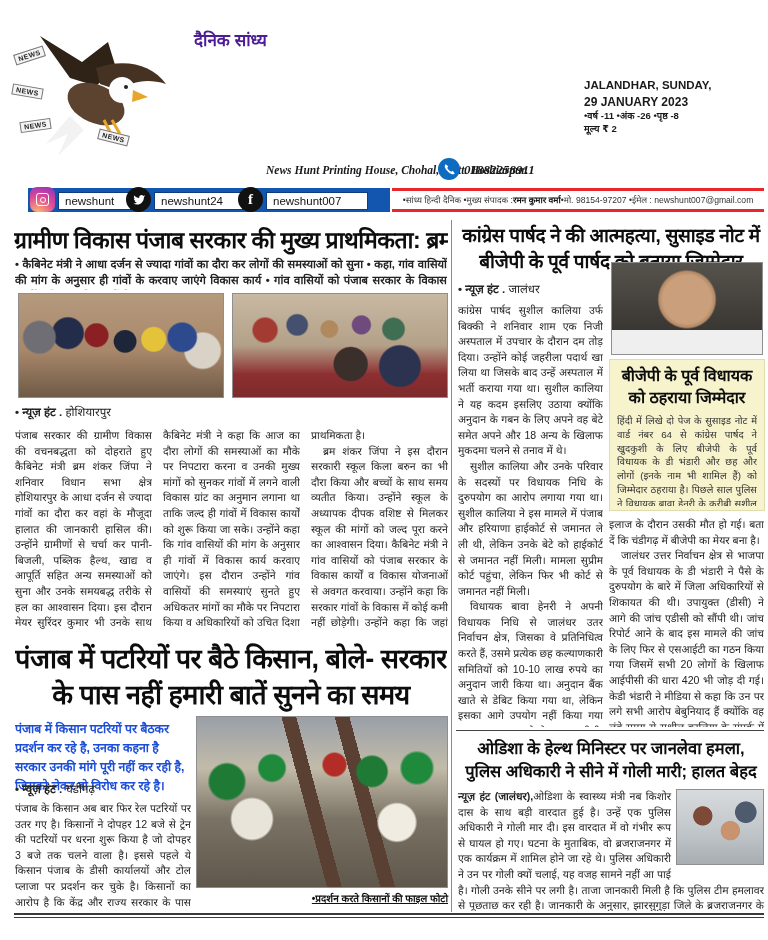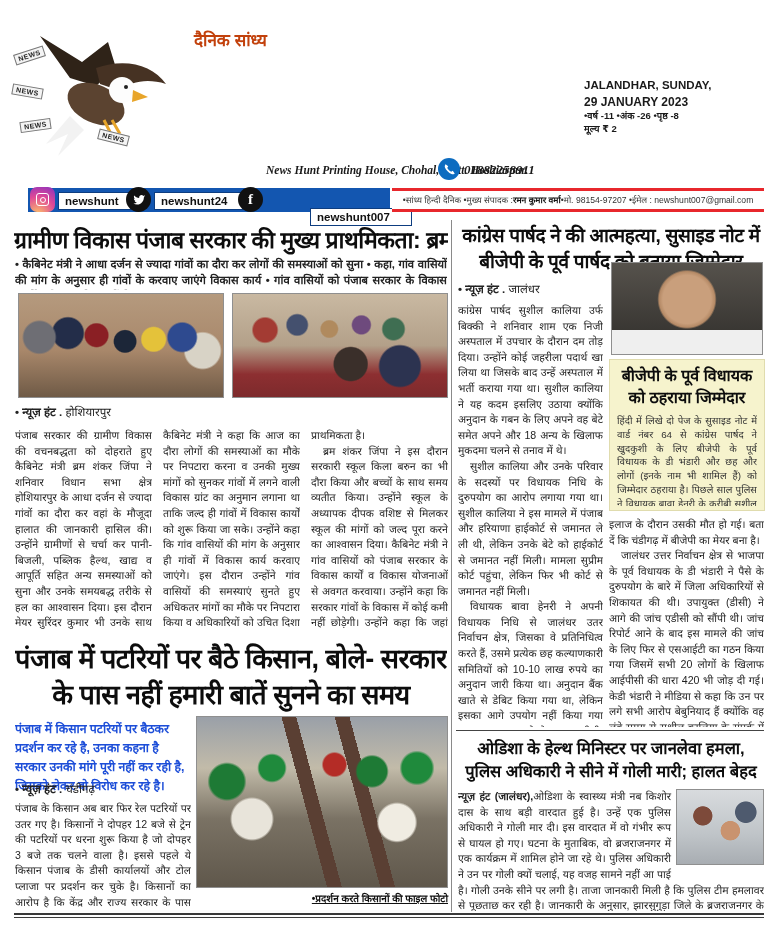--- a/index.html
+++ b/index.html
@@ -1,32 +1,32 @@
 <!DOCTYPE html>
 <html><head>
 <meta charset="utf-8">
 <style>
   html,body{margin:0;padding:0;background:#e9e9e9;}
   .page{position:relative;width:768px;height:940px;background:#ffffff;overflow:hidden;
         font-family:"Liberation Sans","DejaVu Sans",sans-serif;color:#1a1a1a;}
   .abs{position:absolute;}
   
-  .tagline{font-size:17px;font-weight:800;color:#c2410c;}
+  .tagline{font-size:17px;font-weight:800;color:#4c1d95;}
   .masthead{font-size:80px;font-weight:900;color:#e8191f;line-height:1.0;letter-spacing:-2px;white-space:nowrap;}
   .dateblock{text-align:left;line-height:1.35;}
   .dateblock .d1{font-size:11.5px;font-weight:800;}
   .dateblock .d2{font-size:12px;font-weight:800;}
   .dateblock .d3{font-size:9.5px;font-weight:700;}
   .dateblock .d4{font-size:9.5px;font-weight:700;}
   .printer{font-family:"Liberation Serif","DejaVu Serif",serif;font-style:italic;font-weight:700;font-size:11.5px;white-space:nowrap;}
   .phonenum{font-family:"Liberation Serif","DejaVu Serif",serif;font-style:italic;font-weight:800;font-size:13px;}
   .phone-circle{width:22px;height:22px;border-radius:50%;background:#0d6cc0;display:flex;align-items:center;justify-content:center;}
   
   .bluestrip{background:#1356b0;height:24px;}
-  .whitebox{background:#fff;height:16px;border:1px solid #0d3d80;display:flex;align-items:center;padding:0 6px;font-size:11.5px;font-weight:700;color:#111;}
+  .whitebox{background:#fff;height:16px;border:1px solid #0d3d80;display:flex;align-items:center;padding:0 6px;font-size:11.5px;font-weight:400;color:#111;}
   .sicon{width:25px;height:25px;border-radius:50%;background:#111;display:flex;align-items:center;justify-content:center;}
   .ig{border-radius:7px;background:radial-gradient(circle at 30% 110%,#fdc468 0%,#df4996 55%,#9b36b7 90%);}
   .igcam{width:11px;height:11px;border:1.6px solid #fff;border-radius:3px;position:relative;}
   .igcam:after{content:"";position:absolute;left:2.5px;top:2.5px;width:4px;height:4px;border:1.4px solid #fff;border-radius:50%;}
   .fb{color:#fff;font-weight:800;font-size:15px;font-family:"Liberation Serif",serif;}
   .redstrip{background:#fff;border-top:3px solid #e8272c;border-bottom:3px solid #e8272c;height:18px;display:flex;align-items:center;justify-content:center;font-size:8.6px;color:#333;white-space:nowrap;}
   .redstrip b{color:#111;}
   
   .vrule{width:1px;background:#8a8a8a;}
   .hrule{height:1px;background:#444;}
@@ -138,21 +138,21 @@
   <div class="abs whitebox" style="left:58px;top:192px;width:64px;">newshunt</div>
   <div class="abs sicon" style="left:126px;top:187px;">
     <svg width="14" height="14" viewBox="0 0 20 20">
         <path d="M19 4.7c-.7.3-1.4.5-2.1.6.8-.5 1.3-1.2 1.6-2-.7.4-1.5.7-2.3.9C15.5 3.5 14.6 3 13.6 3c-1.9 0-3.4 1.5-3.4 3.4 0 .3 0 .5.1.8C7.4 7 4.9 5.7 3.2 3.6c-.3.5-.5 1.1-.5 1.7 0 1.2.6 2.2 1.5 2.8-.6 0-1.1-.2-1.6-.4v.1c0 1.6 1.2 3 2.7 3.3-.3.1-.6.1-.9.1-.2 0-.4 0-.6-.1.4 1.4 1.7 2.4 3.2 2.4-1.2.9-2.6 1.5-4.2 1.5H2c1.5 1 3.3 1.5 5.2 1.5 6.3 0 9.7-5.2 9.7-9.7v-.4c.7-.5 1.2-1.1 1.6-1.7z" fill="#fff"></path>
       </svg>
   </div>
   <div class="abs whitebox" style="left:154px;top:192px;width:80px;">newshunt24</div>
   <div class="abs sicon" style="left:238px;top:187px;">
       <span class="fb">f</span>
     </div>
-  <div class="abs whitebox" style="left:266px;top:208px;width:88px;margin-left:44px;">newshunt007</div>
+  <div class="abs whitebox" style="left:266px;top:192px;width:88px;">newshunt007</div>
 
   <div class="abs redstrip" style="left:392px;top:188px;width:372px;text-align:center;">
     <span>•सांध्य हिन्दी दैनिक •मुख्य संपादक : </span>
       <b>रमन कुमार वर्मा</b>
       <span> •मो. 98154-97207 •ईमेल : newshunt007@gmail.com</span>
   </div>
 
   <div class="abs vrule" style="left:451px;top:220px;height:692px;"></div>
   <div class="abs hrule" style="left:456px;top:730px;width:308px;"></div>
   <div class="abs dblrule" style="left:14px;top:913px;width:750px;"></div>

